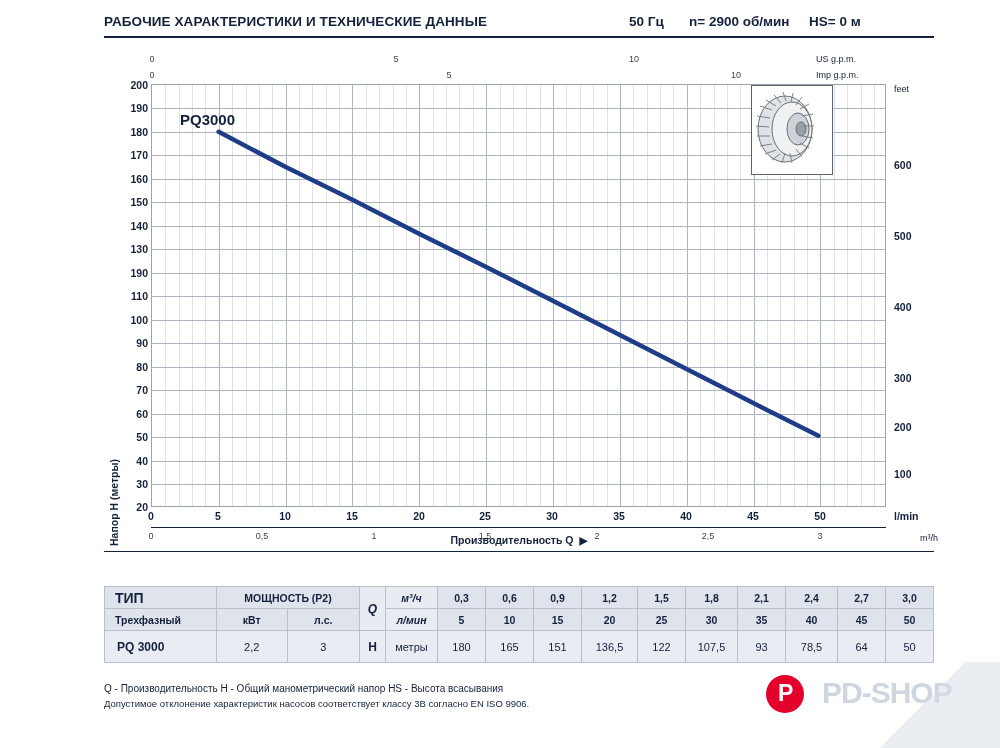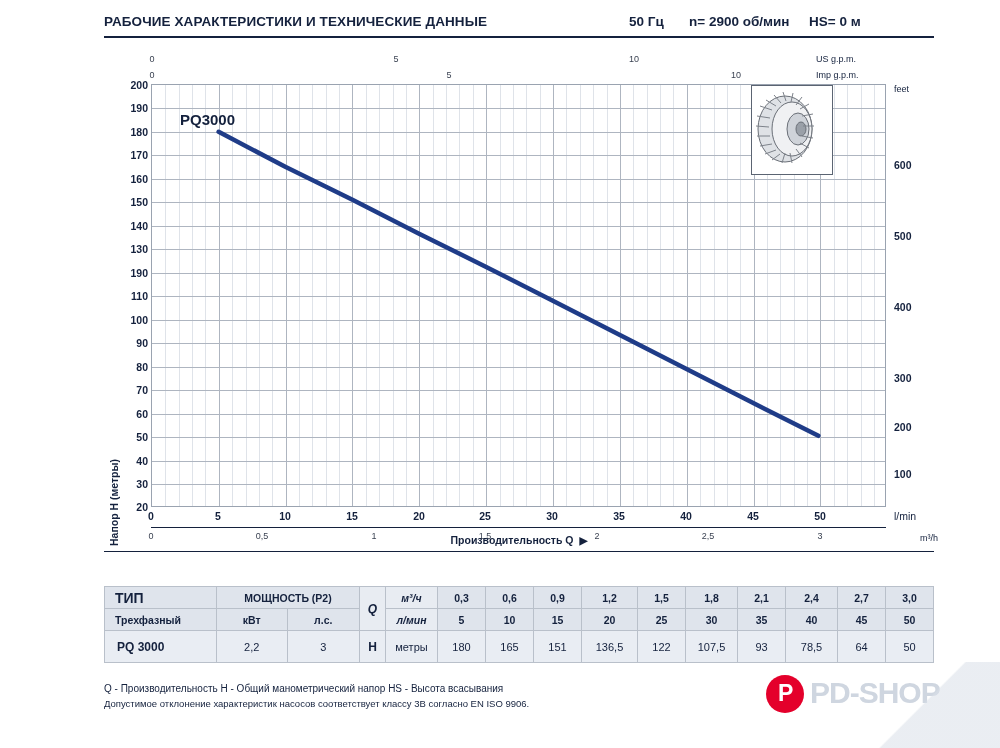--- a/index.html
+++ b/index.html
@@ -64,21 +64,21 @@
     position:absolute;width:40px;text-align:center;
     font-size:10.5px;font-weight:bold;color:#14213d;
   }
   .xlab-small{
     position:absolute;width:40px;text-align:center;
     font-size:9px;color:#3a4252;
   }
   .unit{
     position:absolute;font-size:9px;color:#14213d;
   }
-  .unit-b{position:absolute;font-size:10.5px;font-weight:normal;color:#14213d;}
+  .unit-b{position:absolute;font-size:10.5px;font-weight:bold;color:#14213d;}
 
   .ytitle{
     position:absolute;left:-2px;top:170px;
     transform:rotate(-90deg);transform-origin:left top;
     font-size:10.5px;font-weight:bold;white-space:nowrap;color:#14213d;
   }
   .ytitle-wrap{position:absolute;left:6px;top:330px;}
 
   .xtitle{
     position:absolute;left:0;top:488px;width:830px;text-align:center;
@@ -123,21 +123,21 @@
   .logo{position:absolute;left:766px;top:672px;width:190px;height:46px;}
   .logo .circle{
     position:absolute;left:0;top:3px;width:38px;height:38px;border-radius:50%;
     background:#e4002b;
   }
   .logo .pglyph{
     position:absolute;left:12px;top:10px;font-size:23px;font-weight:bold;color:#fff;
     font-family:"Liberation Sans",sans-serif;line-height:23px;
   }
   .logo .word{
-    position:absolute;left:44px;top:4px;font-size:30px;font-weight:bold;
+    position:absolute;left:56px;top:4px;font-size:30px;font-weight:bold;
     color:#cfd6e0;letter-spacing:-1px;
   }
   .corner{
     position:absolute;right:0;bottom:0;width:135px;height:86px;
     background:linear-gradient(135deg, rgba(255,255,255,0) 45%, #d9dfe8 46%);
     opacity:.55;
   }
 </style>
 </head>
 <body>

